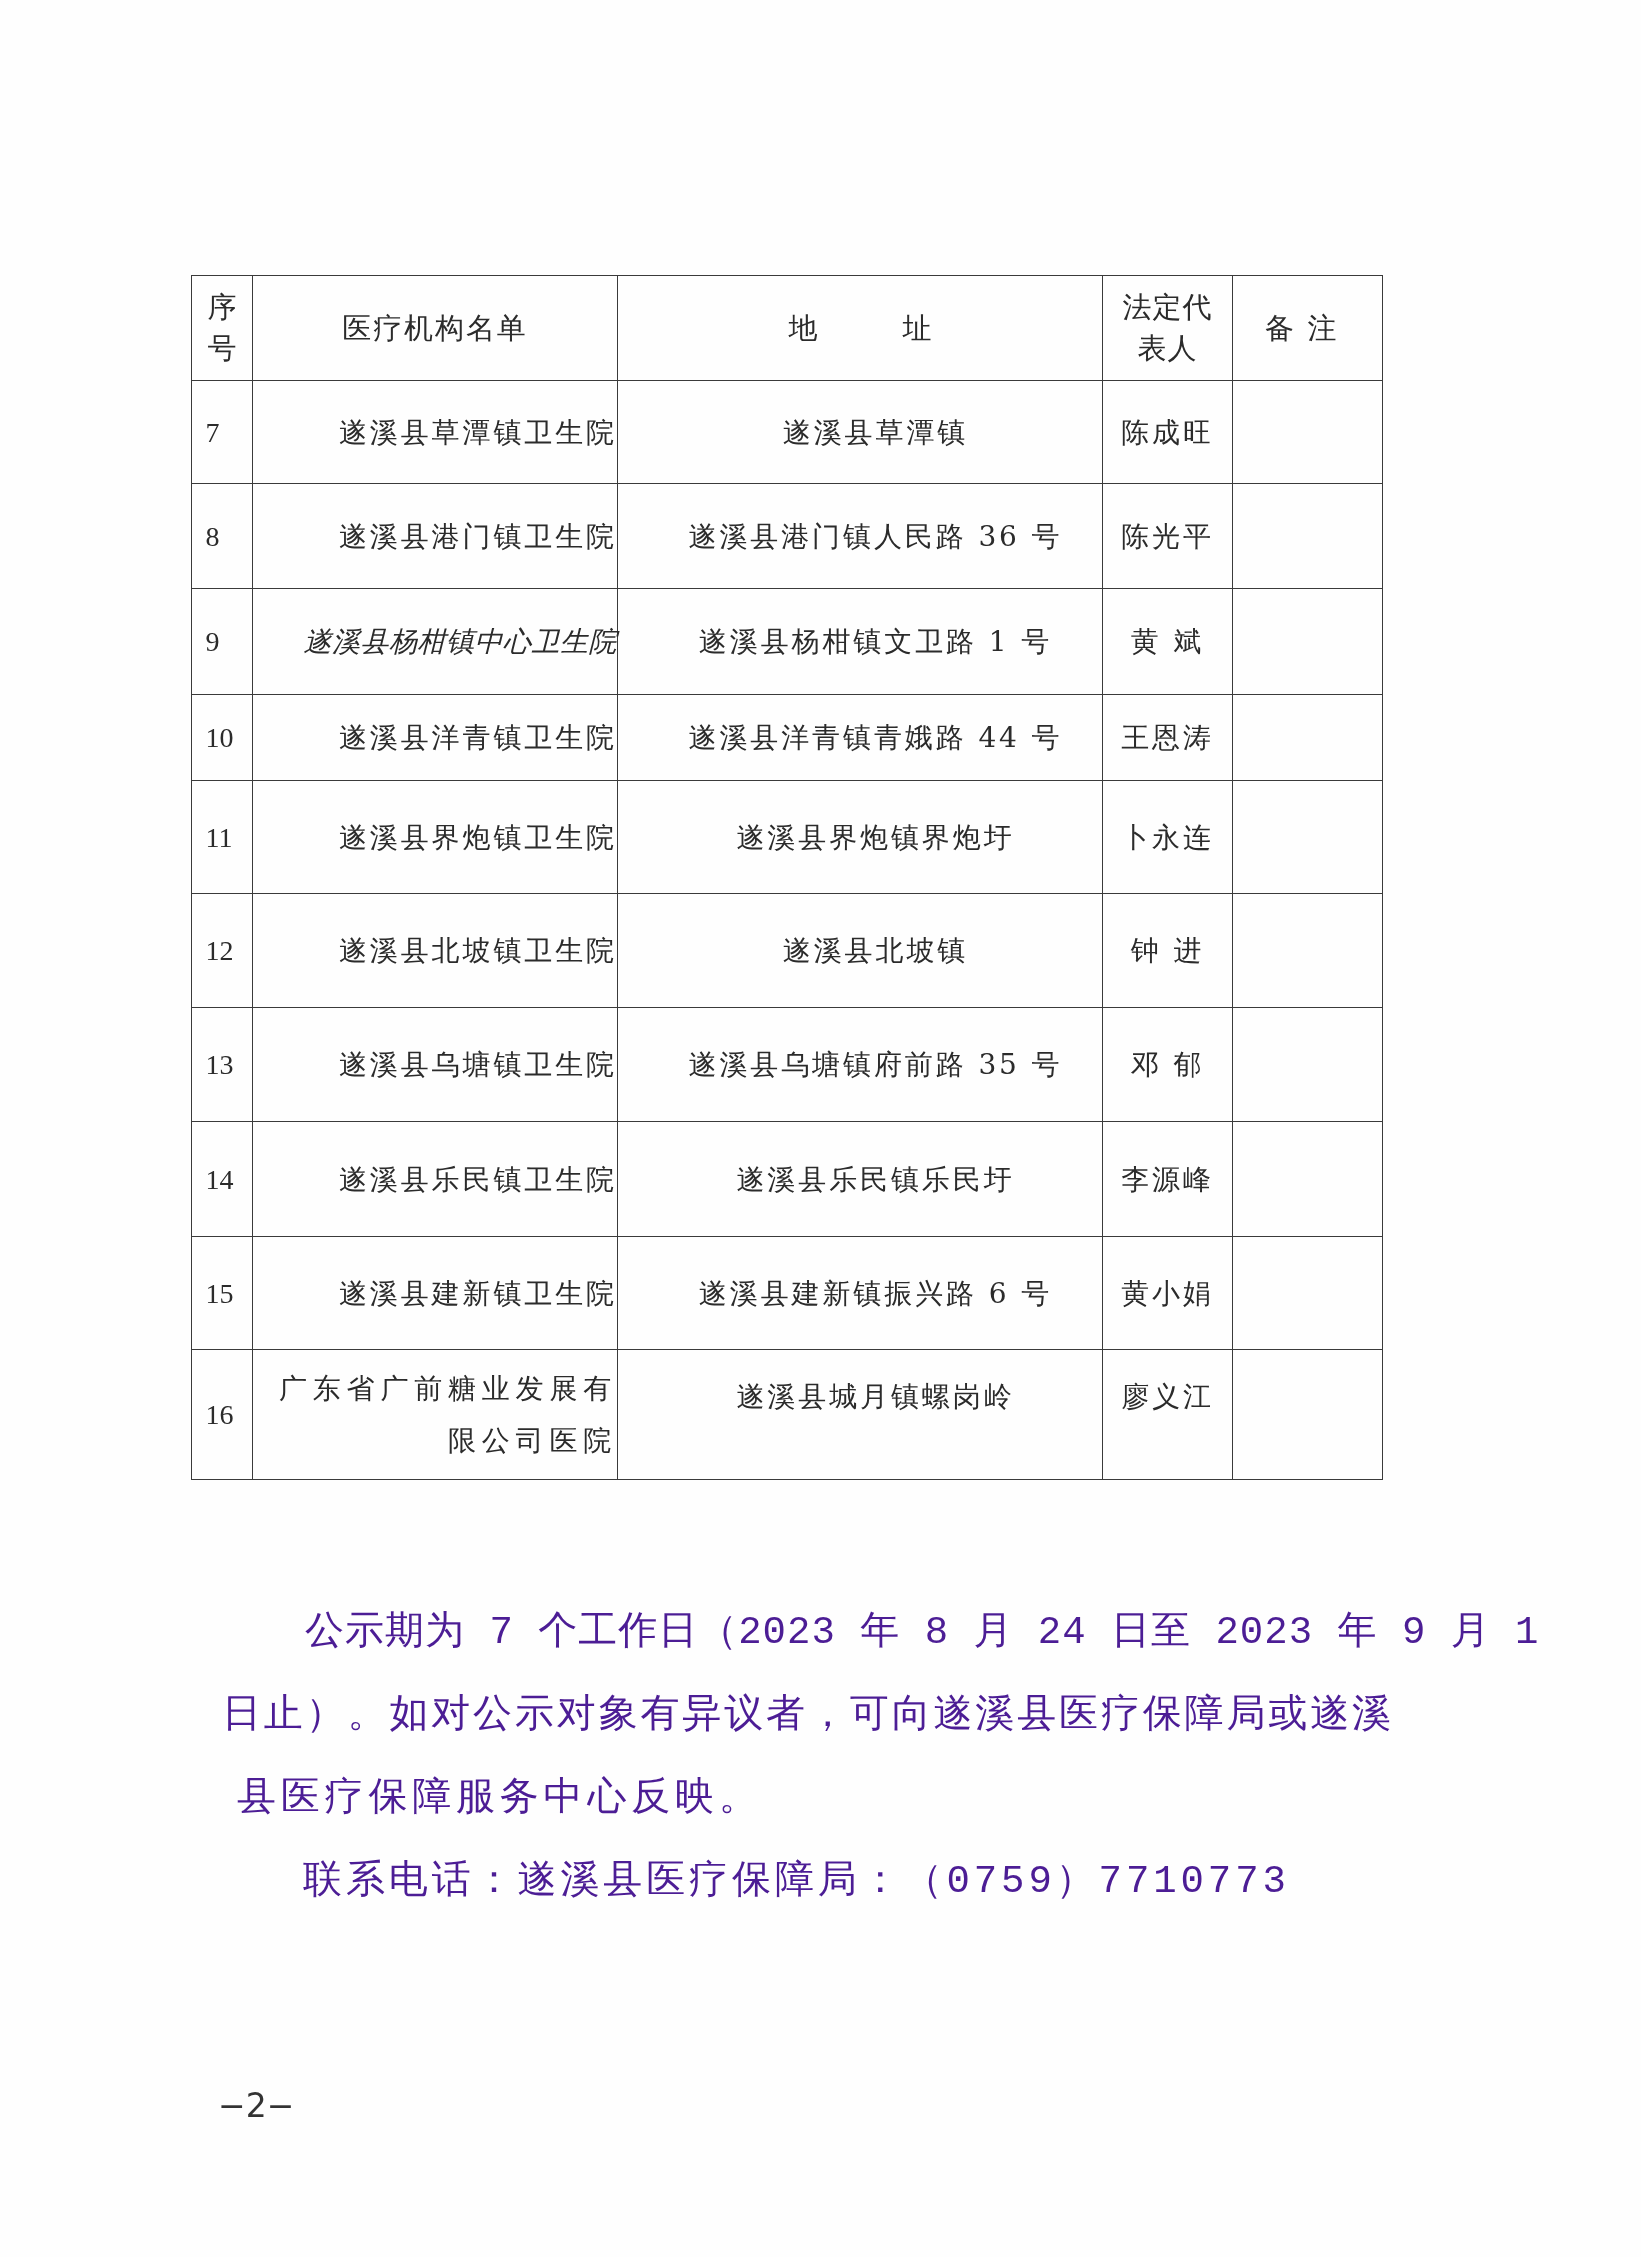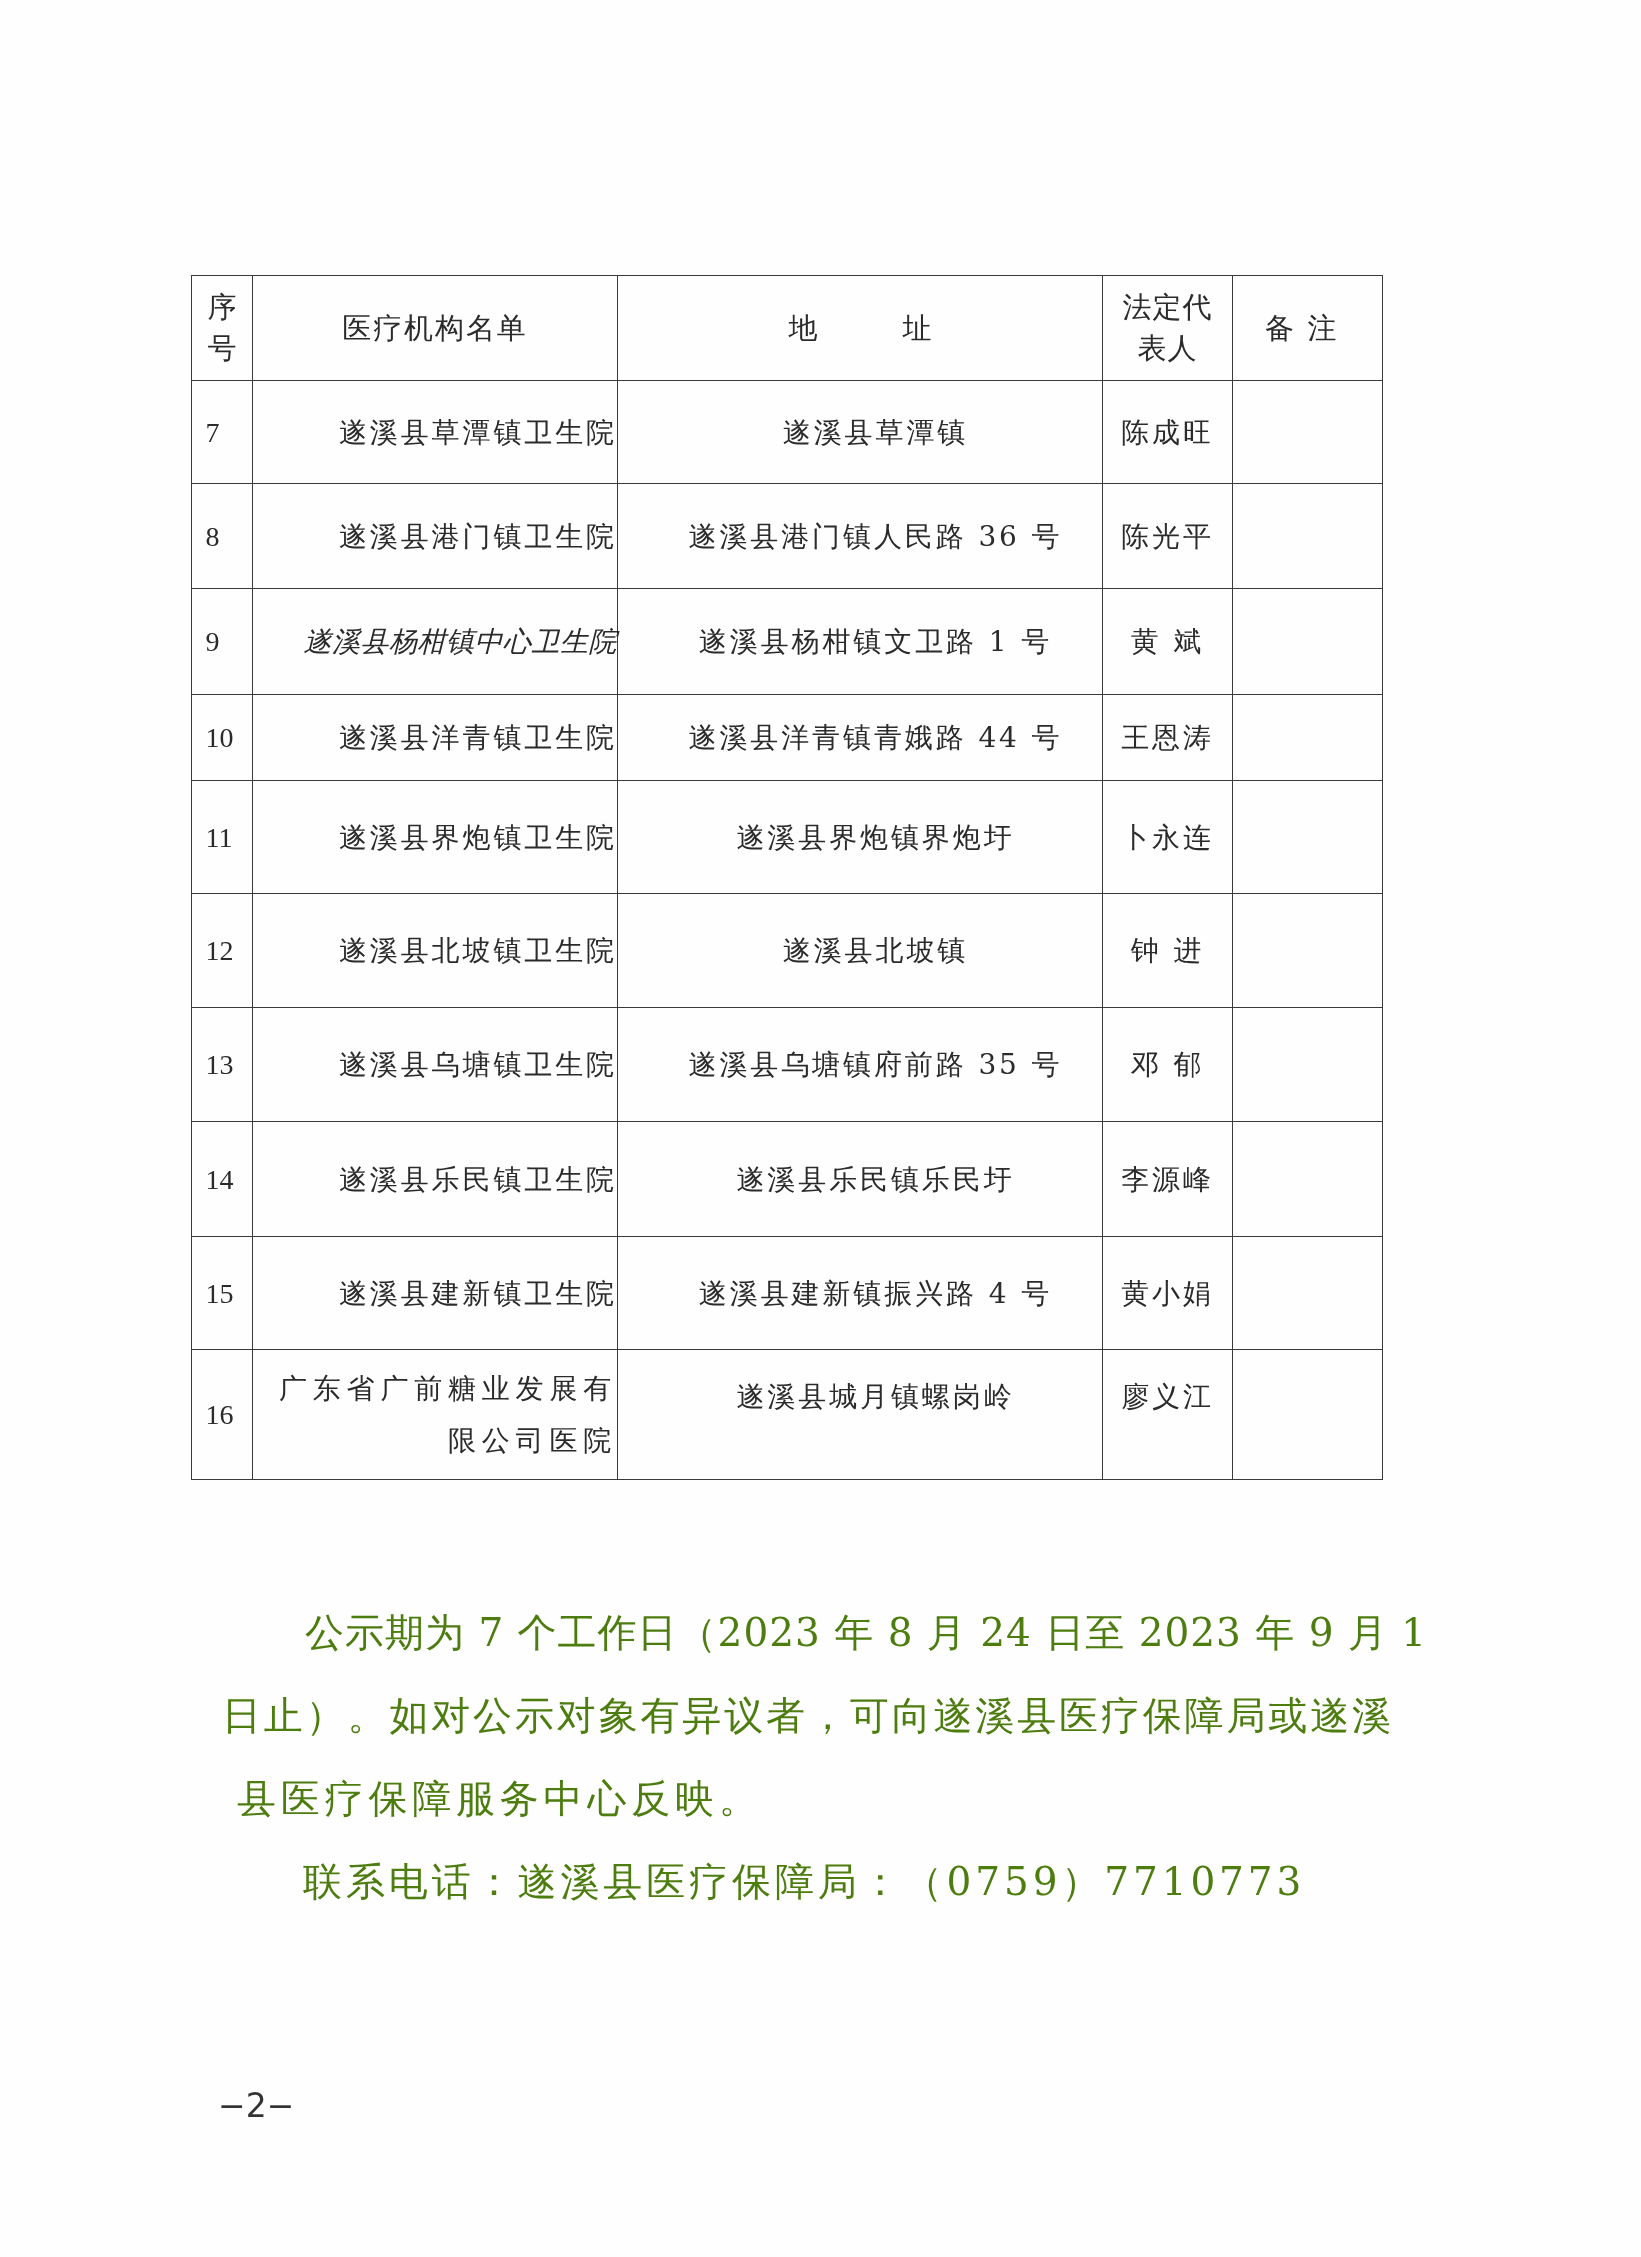--- a/index.html
+++ b/index.html
@@ -27,21 +27,21 @@
   .td-no { text-align: left; padding-left: 13.5px !important; font-family: "Liberation Serif", serif; font-size: 30px; }
   .td-name { text-align: right; letter-spacing: 2.9px; }
   .td-name.tight { letter-spacing: 0.5px; font-style: italic; }
   .td-addr { text-align: center; padding-left: 31px !important; letter-spacing: 2.9px; }
   .td-rep { text-align: center; letter-spacing: 2.9px; }
   .td-note { }
   .row-top td.td-addr, .row-top td.td-rep { vertical-align: top; padding-top: 27px !important; }
   .row-top td.td-name { line-height: 52px; letter-spacing: 5.8px; }
 
   
-  .para { position: absolute; left: 222px; width: 1170px; top: 1609px; font-size: 39px; color: #4d7c0f; }
+  .para { position: absolute; left: 222px; width: 1170px; top: 1609px; font-size: 39px; color: #4c1d95; font-family: Liberation Mono, monospace; }
   .para .line { height: 83px; line-height: 48px; white-space: nowrap; text-align: justify; text-align-last: justify; letter-spacing: 1px; }
   .para .line.indent { padding-left: 83px; }
   .para .line.last { text-align-last: left; letter-spacing: 4.8px; margin-left: 15px; }
   .para .line.contact { padding-left: 81px; text-align-last: left; letter-spacing: 3.9px; }
 
   .pageno { position: absolute; left: 218px; top: 2086px; font-family: "DejaVu Sans", sans-serif; font-size: 33px; color: #333; letter-spacing: 0px; }
 </style>
 </head>
 <body>
 
@@ -125,21 +125,21 @@
       <tr style="height:115px">
         <td class="td-no">14</td>
         <td class="td-name">遂溪县乐民镇卫生院</td>
         <td class="td-addr">遂溪县乐民镇乐民圩</td>
         <td class="td-rep">李源峰</td>
         <td class="td-note"></td>
       </tr>
       <tr style="height:113px">
         <td class="td-no">15</td>
         <td class="td-name">遂溪县建新镇卫生院</td>
-        <td class="td-addr">遂溪县建新镇振兴路 4 号</td>
+        <td class="td-addr">遂溪县建新镇振兴路 6 号</td>
         <td class="td-rep">黄小娟</td>
         <td class="td-note"></td>
       </tr>
       <tr class="row-top" style="height:130px">
         <td class="td-no">16</td>
         <td class="td-name">
           <div>广东省广前糖业发展有</div>
           <div>限公司医院</div>
         </td>
         <td class="td-addr">遂溪县城月镇螺岗岭</td>

